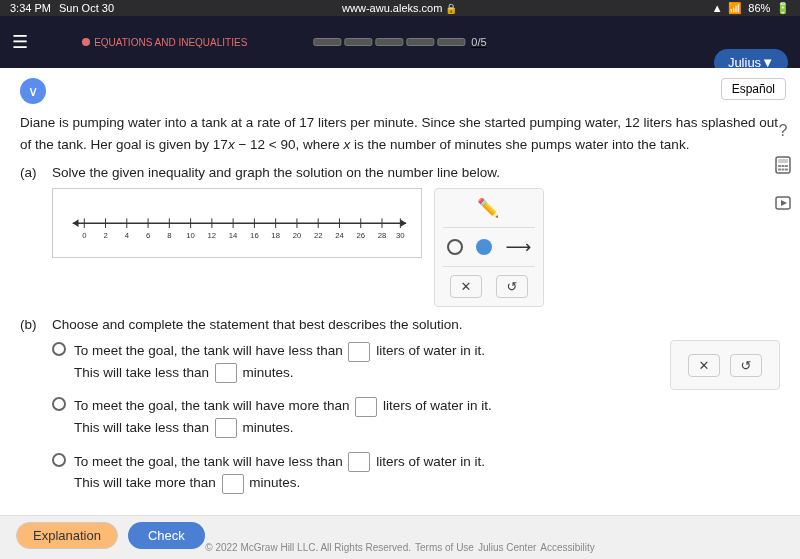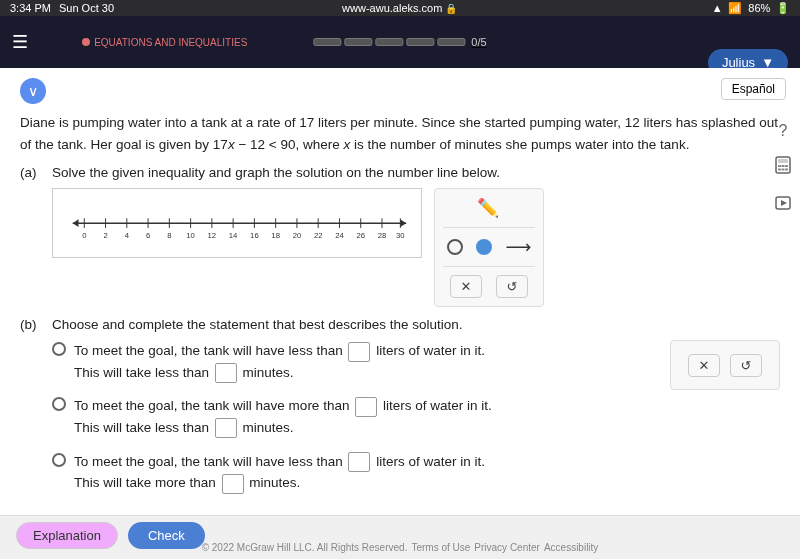--- a/index.html
+++ b/index.html
@@ -87,21 +87,20 @@
     .user-btn {
       background: #2a5caa;
       color: white;
       border: none;
       border-radius: 20px;
       padding: 6px 14px;
       font-size: 13px;
       cursor: pointer;
       display: flex;
       align-items: center;
-      gap: 6px;
       margin-top: 41px;
     }
 
     
     .content-area {
       background: white;
       margin: 0;
       padding: 10px 20px;
       height: calc(559px - 20px - 52px - 40px);
       overflow-y: auto;
@@ -305,21 +304,21 @@
       border-top: 1px solid #ddd;
       height: 40px;
       display: flex;
       align-items: center;
       justify-content: space-between;
       padding: 0 16px;
       position: relative;
     }
     .bottom-left { display: flex; gap: 10px; }
     .btn-explanation {
-      background: #f0abfc;
+      background: #fdba74;
       border: 1px solid #ccc;
       border-radius: 20px;
       padding: 5px 16px;
       font-size: 13px;
       cursor: pointer;
       color: #333;
     }
     .btn-check {
       background: #4a7fd4;
       border: none;
@@ -549,16 +548,16 @@
 </div>
 
 <div class="bottom-bar">
   <div class="bottom-left">
     <button class="btn-explanation">Explanation</button>
     <button class="btn-check">Check</button>
   </div>
   <div class="footer-links">
     <span>© 2022 McGraw Hill LLC. All Rights Reserved.</span>
     <span>Terms of Use</span>
-    <span>Privacy Center</span>
+    <span>Julius Center</span>
     <span>Accessibility</span>
   </div>
 </div>
 
 </body></html>

